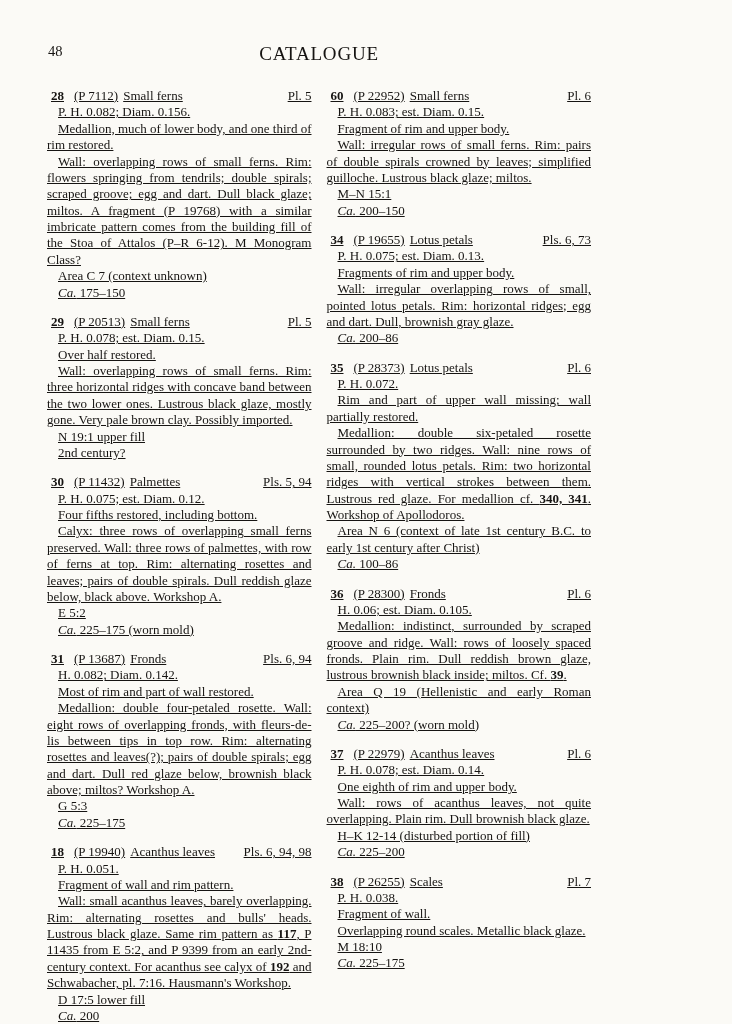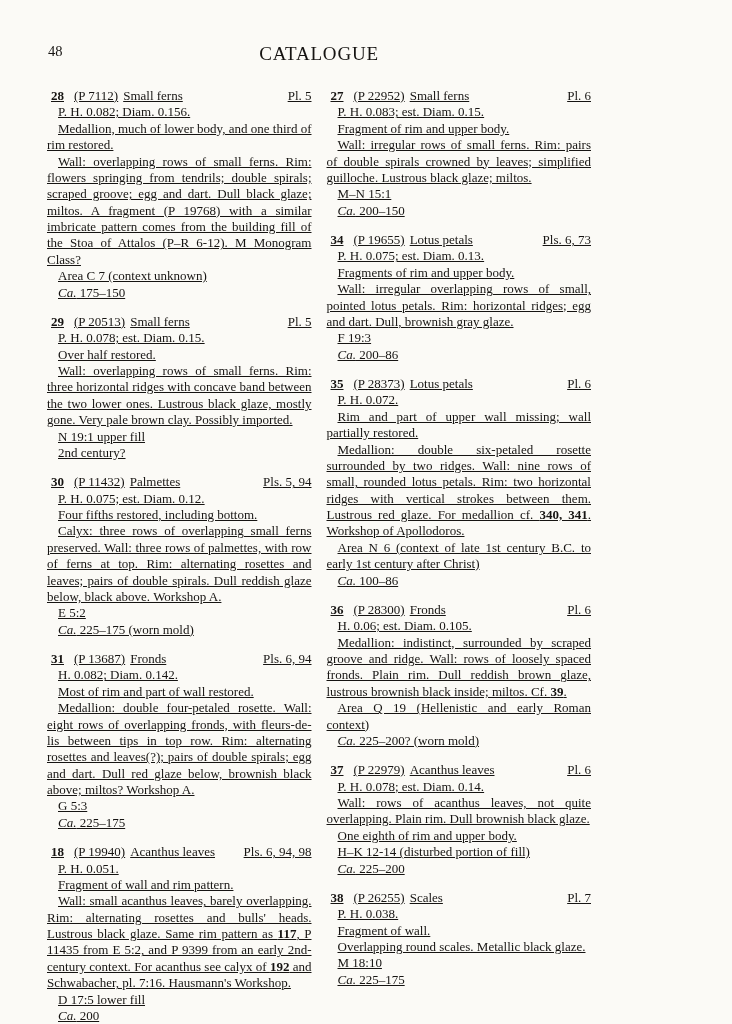--- a/index.html
+++ b/index.html
@@ -164,21 +164,21 @@
             <p class="line">Fragment of wall and rim pattern.</p>
             <p class="line">Wall: small acanthus leaves, barely overlapping. Rim: alternating rosettes and bulls' heads. Lustrous black glaze. Same rim pattern as <b>117</b>, P 11435 from E 5:2, and P 9399 from an early 2nd-century context. For acanthus see calyx of <b>192</b> and Schwabacher, pl. 7:16. Hausmann's Workshop.</p>
             <p class="line">D 17:5 lower fill</p>
             <p class="line"><i>Ca.</i> 200</p>
           </div>
   </article>
 </section>
     <section class="col">
   <article class="entry">
     <div class="entry-head">
-      <span class="num">27</span>
+      <span class="num">60</span>
       <span class="inv">(P 22952)</span>
       <span class="etitle">Small ferns</span>
       <span class="plate">Pl. 6</span>
     </div>
     <div class="entry-body">
             <p class="line">P. H. 0.083; est. Diam. 0.15.</p>
             <p class="line">Fragment of rim and upper body.</p>
             <p class="line">Wall: irregular rows of small ferns. Rim: pairs of double spirals crowned by leaves; simplified guilloche. Lustrous black glaze; miltos.</p>
             <p class="line">M–N 15:1</p>
             <p class="line"><i>Ca.</i> 200–150</p>
@@ -189,21 +189,20 @@
     <div class="entry-head">
       <span class="num">34</span>
       <span class="inv">(P 19655)</span>
       <span class="etitle">Lotus petals</span>
       <span class="plate">Pls. 6, 73</span>
     </div>
     <div class="entry-body">
             <p class="line">P. H. 0.075; est. Diam. 0.13.</p>
             <p class="line">Fragments of rim and upper body.</p>
             <p class="line">Wall: irregular overlapping rows of small, pointed lotus petals. Rim: horizontal ridges; egg and dart. Dull, brownish gray glaze.</p>
-            <p class="line">F 19:3</p>
             <p class="line"><i>Ca.</i> 200–86</p>
           </div>
   </article>
 
   <article class="entry">
     <div class="entry-head">
       <span class="num">35</span>
       <span class="inv">(P 28373)</span>
       <span class="etitle">Lotus petals</span>
       <span class="plate">Pl. 6</span>
@@ -234,22 +233,22 @@
 
   <article class="entry">
     <div class="entry-head">
       <span class="num">37</span>
       <span class="inv">(P 22979)</span>
       <span class="etitle">Acanthus leaves</span>
       <span class="plate">Pl. 6</span>
     </div>
     <div class="entry-body">
             <p class="line">P. H. 0.078; est. Diam. 0.14.</p>
+            <p class="line">One eighth of rim and upper body.</p>
             <p class="line">Wall: rows of acanthus leaves, not quite overlapping. Plain rim. Dull brownish black glaze.</p>
-            <p class="line">One eighth of rim and upper body.</p>
             <p class="line">H–K 12-14 (disturbed portion of fill)</p>
             <p class="line"><i>Ca.</i> 225–200</p>
           </div>
   </article>
 
   <article class="entry">
     <div class="entry-head">
       <span class="num">38</span>
       <span class="inv">(P 26255)</span>
       <span class="etitle">Scales</span>

